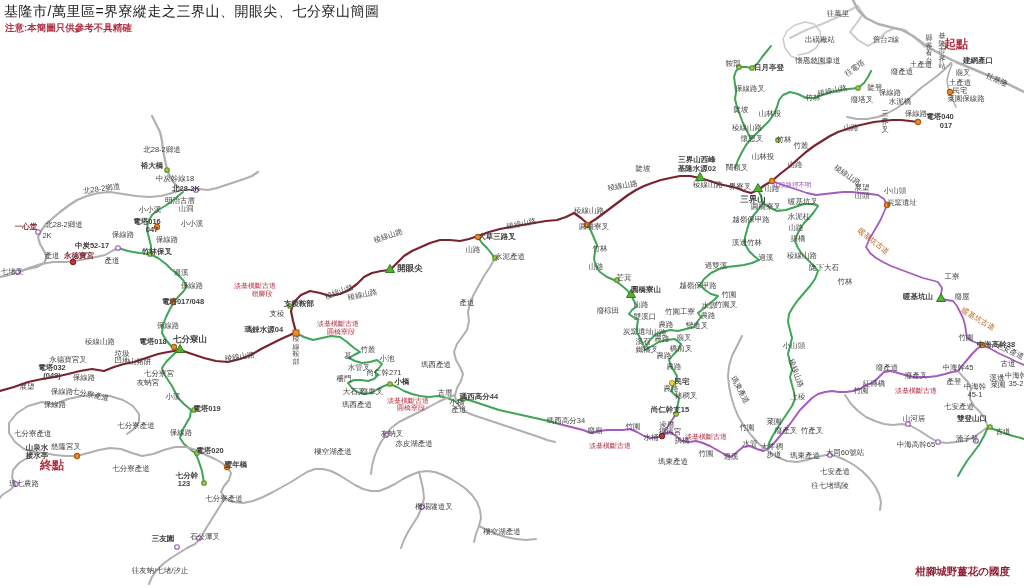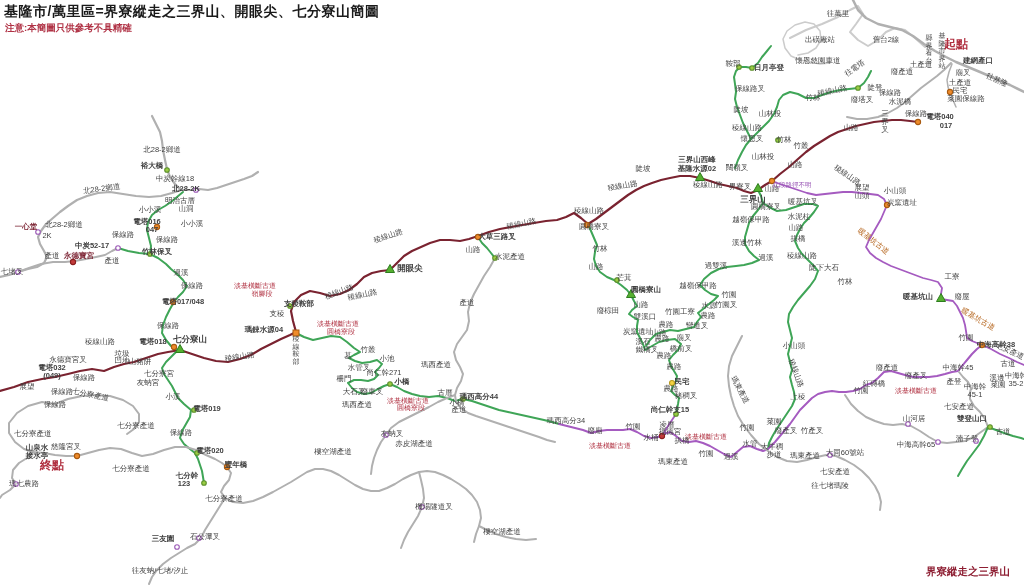--- a/index.html
+++ b/index.html
@@ -1,19 +1,19 @@
 <!DOCTYPE html>
 <html><head>
 <meta charset="utf-8">
 <style>
   html,body{margin:0;padding:0;background:#fff;}
   .stage{position:relative;width:1024px;height:588px;background:#ffffff;overflow:hidden;
          font-family:"Liberation Sans","DejaVu Sans",sans-serif;}
   .stage svg{position:absolute;left:0;top:0;}
-  .title{position:absolute;left:4px;top:3px;font-size:14px;font-weight:bold;color:#1a1a1a;letter-spacing:.5px;}
+  .title{position:absolute;left:4px;top:3px;font-size:14px;font-weight:normal;color:#1a1a1a;letter-spacing:.5px;}
   .warning{position:absolute;left:5px;top:22px;font-size:9.5px;color:#b03245;font-weight:bold;}
   .signature{position:absolute;right:14px;bottom:9px;font-size:10.5px;font-weight:bold;color:#8e1f33;}
   text{font-family:"Liberation Sans","DejaVu Sans",sans-serif;}
 </style>
 </head>
 <body>
 
 <div class="stage">
   <svg width="1024" height="588" viewBox="0 0 1024 588">
     <g id="routes">
@@ -355,14 +355,14 @@
         <text x="874" y="386" font-size="7.5" fill="#3f3f3f" text-anchor="middle">紅磚橋</text>
         <text x="887" y="370" font-size="7.5" fill="#3f3f3f" text-anchor="middle">廢產道</text>
         <text x="916" y="378" font-size="7.5" fill="#3f3f3f" text-anchor="middle">廢產叉</text>
         <text x="861" y="393" font-size="7.5" fill="#3f3f3f" text-anchor="middle">竹園</text>
         <text x="845" y="284" font-size="7.5" fill="#3f3f3f" text-anchor="middle">竹林</text>
         <text x="916" y="393" font-size="7" fill="#b03040" text-anchor="middle">淡基橫斷古道</text>
       </g>
   </svg>
   <div class="title">基隆市/萬里區=界寮縱走之三界山、開眼尖、七分寮山簡圖</div>
   <div class="warning">注意:本簡圖只供參考不具精確</div>
-  <div class="signature">界寮縱走之三界山</div>
+  <div class="signature">柑腳城野薑花の國度</div>
 </div>
 
 </body></html>

